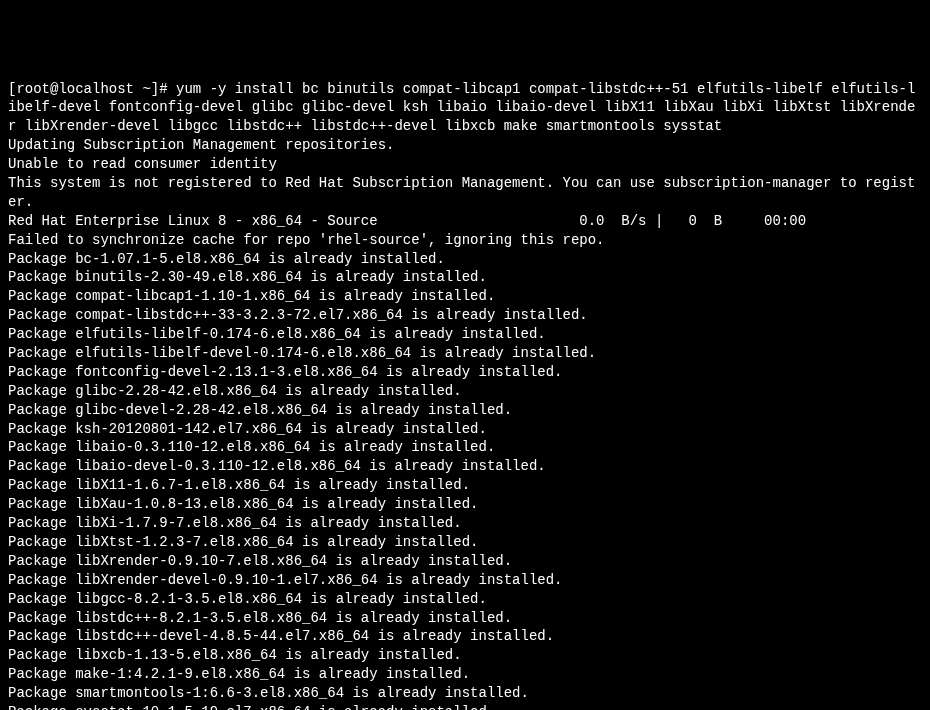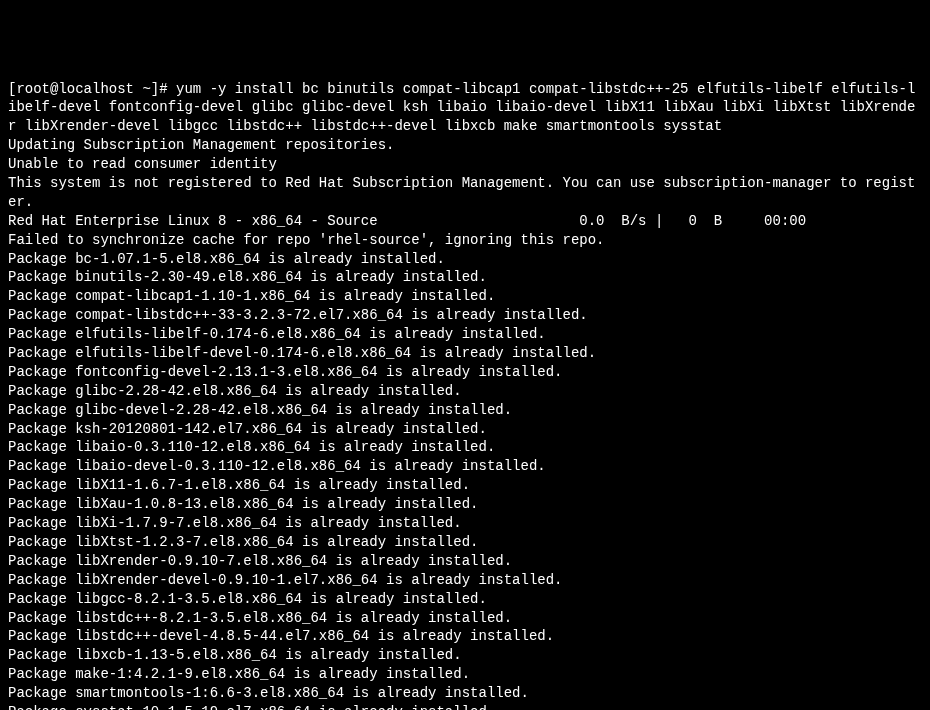--- a/index.html
+++ b/index.html
@@ -28,17 +28,17 @@
     }
     .line {
       display: block;
     }
   </style>
 </head>
 <body>
 
 
 
-<span class="prompt">[root@localhost ~]# </span><span class="cmd">yum -y install bc binutils compat-libcap1 compat-libstdc++-25 elfutils-libelf elfutils-libelf-devel fontconfig-devel glibc glibc-devel ksh libaio libaio-devel libX11 libXau libXi libXtst libXrender libXrender-devel libgcc libstdc++ libstdc++-devel libxcb make smartmontools sysstat</span>
+<span class="prompt">[root@localhost ~]# </span><span class="cmd">yum -y install bc binutils compat-libcap1 compat-libstdc++-51 elfutils-libelf elfutils-libelf-devel fontconfig-devel glibc glibc-devel ksh libaio libaio-devel libX11 libXau libXi libXtst libXrender libXrender-devel libgcc libstdc++ libstdc++-devel libxcb make smartmontools sysstat</span>
 <div id="output"><span class="line">Updating Subscription Management repositories.</span><span class="line">Unable to read consumer identity</span><span class="line">This system is not registered to Red Hat Subscription Management. You can use subscription-manager to register.</span><span class="line">Red Hat Enterprise Linux 8 - x86_64 - Source                        0.0  B/s |   0  B     00:00</span><span class="line">Failed to synchronize cache for repo 'rhel-source', ignoring this repo.</span><span class="line">Package bc-1.07.1-5.el8.x86_64 is already installed.</span><span class="line">Package binutils-2.30-49.el8.x86_64 is already installed.</span><span class="line">Package compat-libcap1-1.10-1.x86_64 is already installed.</span><span class="line">Package compat-libstdc++-33-3.2.3-72.el7.x86_64 is already installed.</span><span class="line">Package elfutils-libelf-0.174-6.el8.x86_64 is already installed.</span><span class="line">Package elfutils-libelf-devel-0.174-6.el8.x86_64 is already installed.</span><span class="line">Package fontconfig-devel-2.13.1-3.el8.x86_64 is already installed.</span><span class="line">Package glibc-2.28-42.el8.x86_64 is already installed.</span><span class="line">Package glibc-devel-2.28-42.el8.x86_64 is already installed.</span><span class="line">Package ksh-20120801-142.el7.x86_64 is already installed.</span><span class="line">Package libaio-0.3.110-12.el8.x86_64 is already installed.</span><span class="line">Package libaio-devel-0.3.110-12.el8.x86_64 is already installed.</span><span class="line">Package libX11-1.6.7-1.el8.x86_64 is already installed.</span><span class="line">Package libXau-1.0.8-13.el8.x86_64 is already installed.</span><span class="line">Package libXi-1.7.9-7.el8.x86_64 is already installed.</span><span class="line">Package libXtst-1.2.3-7.el8.x86_64 is already installed.</span><span class="line">Package libXrender-0.9.10-7.el8.x86_64 is already installed.</span><span class="line">Package libXrender-devel-0.9.10-1.el7.x86_64 is already installed.</span><span class="line">Package libgcc-8.2.1-3.5.el8.x86_64 is already installed.</span><span class="line">Package libstdc++-8.2.1-3.5.el8.x86_64 is already installed.</span><span class="line">Package libstdc++-devel-4.8.5-44.el7.x86_64 is already installed.</span><span class="line">Package libxcb-1.13-5.el8.x86_64 is already installed.</span><span class="line">Package make-1:4.2.1-9.el8.x86_64 is already installed.</span><span class="line">Package smartmontools-1:6.6-3.el8.x86_64 is already installed.</span><span class="line">Package sysstat-10.1.5-19.el7.x86_64 is already installed.</span></div>
 
 
 
 
 </body></html>

